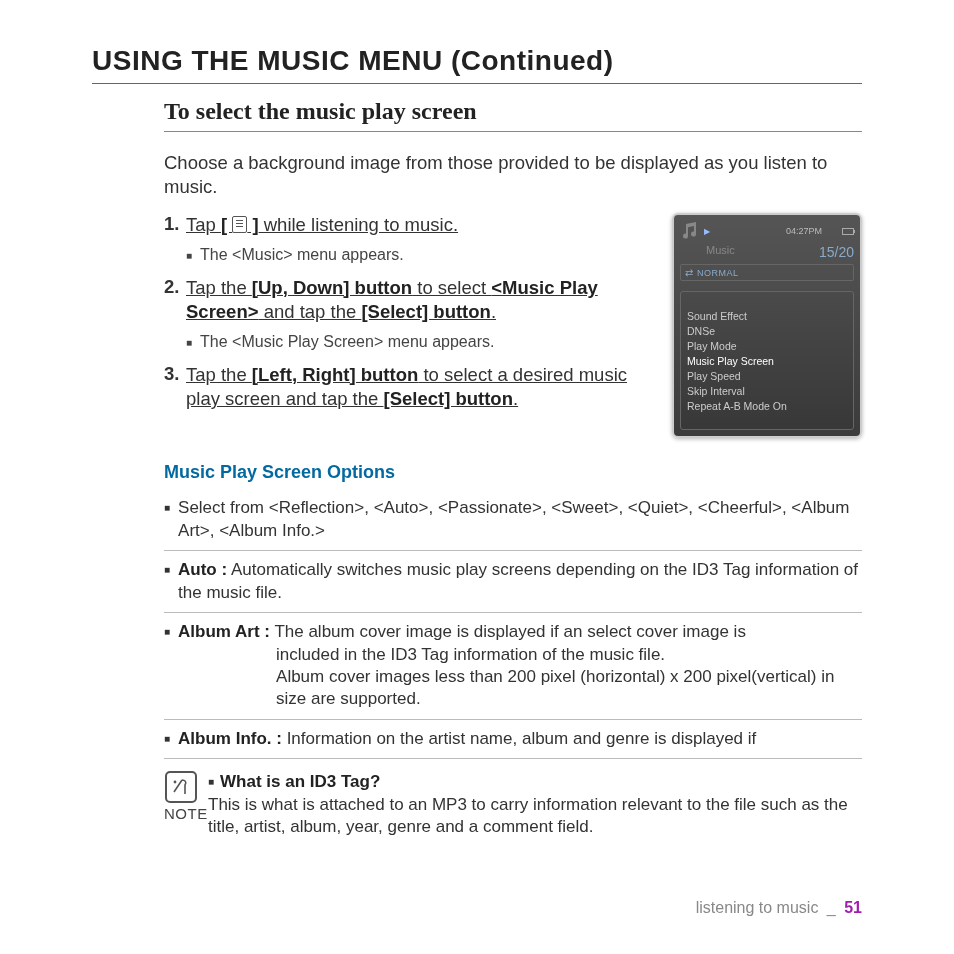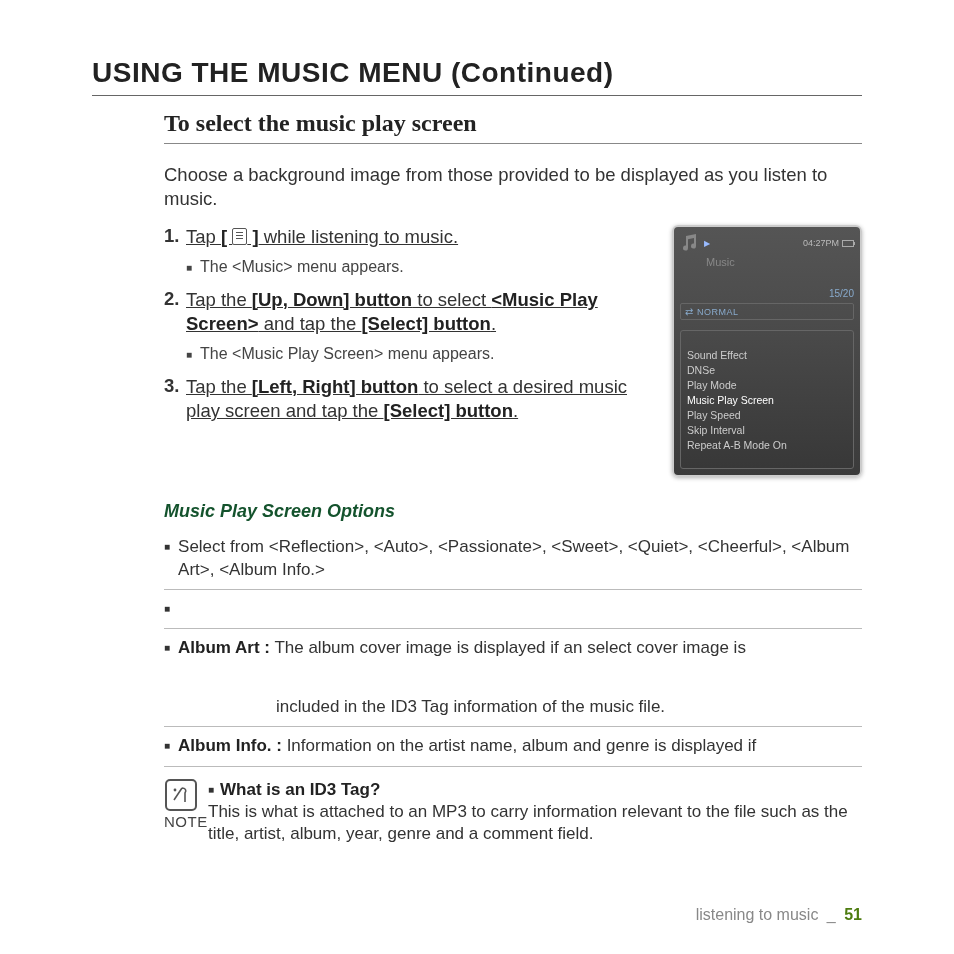--- a/index.html
+++ b/index.html
@@ -13,21 +13,21 @@
     width: 860px;
     margin: 0 auto;
     padding: 45px 45px 30px 45px;
     position: relative;
     box-sizing: border-box;
   }
   .page-title {
     font-size: 28px;
     font-weight: bold;
     color: #222;
-    margin: 12px 0 6px 0;
+    margin: 0 0 6px 0;
     letter-spacing: 0.5px;
   }
   .hr-thick {
     border: none;
     border-top: 1.5px solid #666;
     margin: 0 0 14px 0;
   }
   .content {
     margin-left: 72px;
   }
@@ -116,21 +116,21 @@
   .dev-top {
     display: flex;
     justify-content: space-between;
     align-items: center;
     font-size: 9px;
     color: #bbb;
     margin-bottom: 3px;
   }
   .dev-top-left { display: flex; align-items: center; gap: 4px; }
   .music-note-icon svg { display: block; }
-  .dev-top-right { display: flex; align-items: center; gap: 3px; }
+  .dev-top-right { display: flex; align-items: center; gap: 20px; }
   .battery-icon {
     width: 10px; height: 5px; border: 1px solid #aaa; position: relative;
   }
   .battery-icon::after {
     content: ""; position: absolute; right: -2px; top: 1px; width: 1px; height: 3px; background: #aaa;
   }
   .dev-title {
     display: flex;
     justify-content: space-between;
     color: #888;
@@ -163,44 +163,42 @@
     color: #ccc;
     padding: 1.5px 0;
     white-space: nowrap;
   }
   .dev-menu-item.active {
     color: #fff;
   }
   .subsection-title {
     font-size: 18px;
     font-weight: bold;
-    color: #14532d;
+    color: #0369a1;
     margin-top: 24px;
     margin-bottom: 6px;
-    font-style: italic;
   }
   .option-bullet {
     display: flex;
     font-size: 17px;
     line-height: 1.32;
     padding: 8px 0;
     border-bottom: 1px solid #bbb;
   }
   .option-bullet:first-of-type {
     border-top: 1px solid #bbb;
   }
   .option-bullet .sq {
     font-size: 10px;
     margin-right: 8px;
     line-height: 22px;
     flex-shrink: 0;
   }
   .option-indent {
     display: block;
-    margin-top: 36px;
   }
   .note-block {
     display: flex;
     margin-top: 12px;
     gap: 10px;
   }
   .note-icon-wrap {
     flex-shrink: 0;
     width: 34px;
     text-align: center;
@@ -231,21 +229,21 @@
     margin-right: 6px;
     vertical-align: 2px;
   }
   .footer {
     text-align: right;
     margin-top: 60px;
     font-size: 16px;
     color: #888;
   }
   .footer .sep { margin: 0 4px; }
-  .footer .pg { font-weight: bold; color: #4d7c0f; }
+  .footer .pg { font-weight: bold; color: #a21caf; }
   b { color: #222; }
 </style>
 </head>
 <body>
 
 <div class="page">
   <h1 class="page-title">USING THE MUSIC MENU (Continued)</h1>
   <hr class="hr-thick">
 
   <div class="content">
@@ -298,21 +296,21 @@
             </span>
             <span style="color:#9bf;font-size:8px;">▶</span>
           </div>
           <div class="dev-top-right">
             <span>04:27PM</span>
             <span class="battery-icon"></span>
           </div>
         </div>
         <div class="dev-title">
           <span>Music</span>
-          <span style="color:#8ac;font-size:10px;margin-top:32px;">15/20</span>
+          <span style="color:#8ac;font-size:14px;">15/20</span>
         </div>
         <div class="dev-normal">
           <span class="loop-icon">⇄</span>
           <span>NORMAL</span>
         </div>
         <div class="dev-menu">
           <div class="dev-menu-item">Sound Effect</div>
           <div class="dev-menu-item">DNSe</div>
           <div class="dev-menu-item">Play Mode</div>
           <div class="dev-menu-item active">Music Play Screen</div>
@@ -325,27 +323,31 @@
 
     <div class="subsection-title">Music Play Screen Options</div>
 
     <div class="option-bullet">
       <span class="sq">■</span>
       <span>Select from &lt;Reflection&gt;, &lt;Auto&gt;, &lt;Passionate&gt;, &lt;Sweet&gt;, &lt;Quiet&gt;, &lt;Cheerful&gt;, &lt;Album Art&gt;, &lt;Album Info.&gt;</span>
     </div>
 
     <div class="option-bullet">
       <span class="sq">■</span>
+      <span>
+        <b>Auto :</b><span> Automatically switches music play screens depending on the ID3 Tag information of the music file.</span>
+      </span>
     </div>
 
     <div class="option-bullet">
       <span class="sq">■</span>
       <span>
         <b>Album Art :</b><span> The album cover image is displayed if an select cover image is</span>
         <span class="option-indent" style="padding-left:98px;">included in the ID3 Tag information of the music file.</span>
+        <span class="option-indent" style="padding-left:98px;">Album cover images less than 200 pixel (horizontal) x 200 pixel(vertical) in size are supported.</span>
       </span>
     </div>
 
     <div class="option-bullet">
       <span class="sq">■</span>
       <span>
         <b>Album Info. :</b><span> Information on the artist name, album and genre is displayed if</span>
       </span>
     </div>
 

